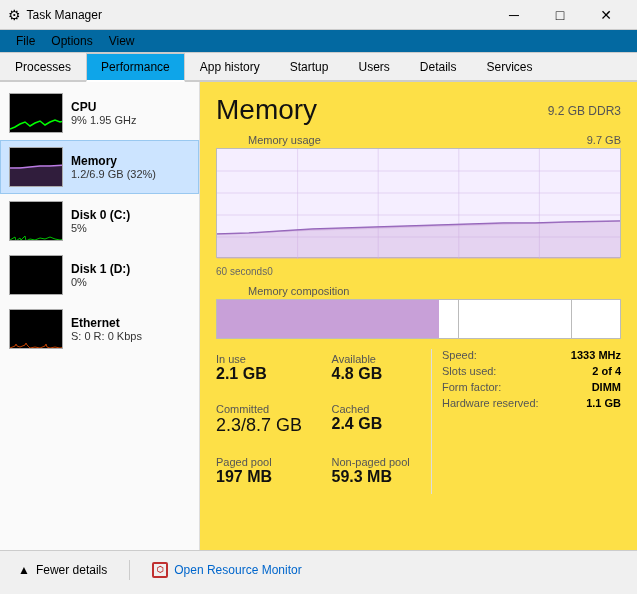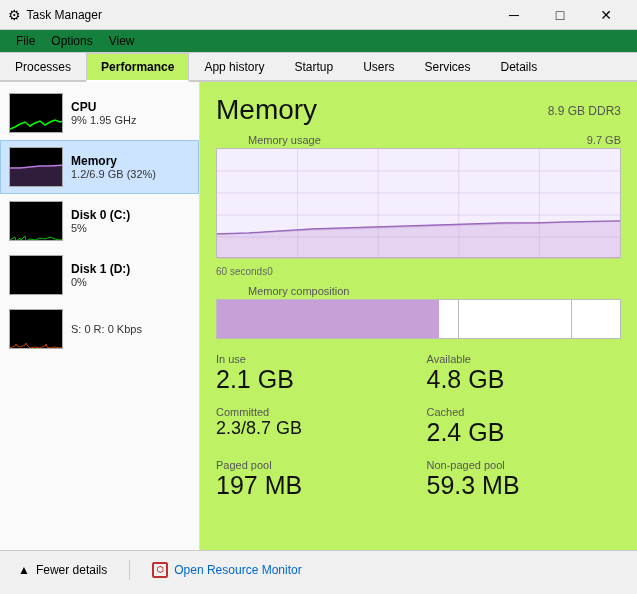--- a/index.html
+++ b/index.html
@@ -19,21 +19,21 @@
     .titlebar-btn {
       width: 46px; height: 30px;
       border: none; background: transparent;
       cursor: pointer; font-size: 14px;
       display: flex; align-items: center; justify-content: center;
     }
     
     
     .menubar {
       display: flex;
-      background: #15803d;
+      background: #0369a1;
       padding: 2px 8px;
       border-bottom: 1px solid #ccc;
     }
     .menubar-item {
       padding: 2px 8px;
       cursor: pointer;
       font-size: 12px;
     }
     
     
@@ -45,31 +45,31 @@
     }
     .tab {
       padding: 6px 14px;
       cursor: pointer;
       font-size: 12px;
       border: 1px solid transparent;
       margin-bottom: -2px;
       white-space: nowrap;
     }
     .tab.active {
-      background: #bef264;
+      background: #0ea5e9;
       border: 1px solid #ccc;
       border-bottom: 2px solid white;
-      font-weight: bold;
+      font-weight: normal;
     }
     
     
     .main {
       display: flex;
       height: calc(594px - 30px - 24px - 34px - 38px);
-      background: #bef264;
+      background: #fde047;
     }
     
     
     .sidebar {
       width: 200px;
       min-width: 200px;
       background: #fafafa;
       border-right: 1px solid #ddd;
       overflow-y: auto;
       padding-top: 4px;
@@ -138,21 +138,21 @@
       height: 40px;
       margin-bottom: 10px;
       overflow: hidden;
     }
     .comp-in-use { background: #c8a0d8; width: 55%; }
     .comp-modified { background: white; width: 5%; border-right: 1px solid #bbb; }
     .comp-standby { background: white; width: 28%; border-right: 1px solid #bbb; }
     .comp-free { background: white; width: 12%; }
     .stat-block { padding: 4px 0 8px 0; }
     .stat-label { font-size: 11px; color: #555; }
-    .stat-value { font-size: 25px; font-weight: 400; color: #111; }
+    .stat-value { font-size: 16px; font-weight: 700; color: #111; }
     .stat-value-sm { font-size: 18px; font-weight: 300; }
     
     .right-stats { padding-left: 10px; border-left: 1px solid #ddd; }
     .right-stat-row { display: flex; justify-content: space-between; margin-bottom: 4px; font-size: 11px; }
     .right-stat-key { color: #555; }
     .right-stat-val { font-weight: 600; margin-left: 12px; }
     
     
     .bottombar {
       height: 38px;
@@ -194,22 +194,22 @@
   <span class="menubar-item">Options</span>
   <span class="menubar-item">View</span>
 </div>
 
 <div class="tabbar">
   <div class="tab">Processes</div>
   <div class="tab active">Performance</div>
   <div class="tab">App history</div>
   <div class="tab">Startup</div>
   <div class="tab">Users</div>
+  <div class="tab">Details</div>
   <div class="tab">Services</div>
-  <div class="tab">Details</div>
 </div>
 
 <div class="main">
 
   <div class="sidebar">
 
     <div class="sidebar-item">
       <div class="sidebar-graph">
         <svg viewBox="0 0 54 40" xmlns="http://www.w3.org/2000/svg" width="54" height="40">
           <rect width="54" height="40" fill="black"></rect>
@@ -263,31 +263,32 @@
     </div>
 
     <div class="sidebar-item">
       <div class="sidebar-graph">
         <svg viewBox="0 0 54 40" xmlns="http://www.w3.org/2000/svg" width="54" height="40">
           <rect width="54" height="40" fill="black"></rect>
           <polyline points="0,38 5,36 6,34 7,36 10,37 15,35 16,33 17,35 20,38 25,37 30,38 35,36 36,34 37,37 40,38 45,37 50,38 54,37" fill="none" stroke="#c04000" stroke-width="1"></polyline>
         </svg>
       </div>
       <div class="sidebar-info">
+        <div class="sidebar-name">Ethernet</div>
         <div class="sidebar-value">S: 0 R: 0 Kbps</div>
       </div>
     </div>
 
   </div>
 
   <div class="content">
 
     <div class="content-header">
       <span class="content-title">Memory</span>
-      <span class="content-spec">8.9 GB DDR3</span>
+      <span class="content-spec">9.2 GB DDR3</span>
     </div>
 
     <div class="chart-label">
       <span>Memory usage</span>
       <span>9.7 GB</span>
     </div>
     <div class="chart-container" style="height: 110px;">
       <svg width="100%" height="110" viewBox="0 0 380 110" preserveAspectRatio="none" xmlns="http://www.w3.org/2000/svg">
 
         <line x1="0" y1="22" x2="380" y2="22" stroke="#d4b8e8" stroke-width="0.5"></line>
@@ -313,21 +314,21 @@
     </div>
     <div class="composition-chart">
       <div class="comp-in-use"></div>
       <div class="comp-modified"></div>
       <div class="comp-standby"></div>
       <div class="comp-free"></div>
     </div>
 
     <div style="display: flex; gap: 0;">
       <div style="flex: 1;">
-        <div style="display: grid; grid-template-columns: 1fr 1fr; gap: 0 16px;">
+        <div style="display: grid; grid-template-columns: 1fr 1fr; gap: 8px 16px;">
           <div class="stat-block">
             <div class="stat-label">In use</div>
             <div class="stat-value">2.1 GB</div>
           </div>
           <div class="stat-block">
             <div class="stat-label">Available</div>
             <div class="stat-value">4.8 GB</div>
           </div>
           <div class="stat-block">
             <div class="stat-label">Committed</div>
@@ -338,20 +339,38 @@
             <div class="stat-value">2.4 GB</div>
           </div>
           <div class="stat-block">
             <div class="stat-label">Paged pool</div>
             <div class="stat-value">197 MB</div>
           </div>
           <div class="stat-block">
             <div class="stat-label">Non-paged pool</div>
             <div class="stat-value">59.3 MB</div>
           </div>
+        </div>
+      </div>
+      <div class="right-stats" style="min-width: 190px;">
+        <div class="right-stat-row">
+          <span class="right-stat-key">Speed:</span>
+          <span class="right-stat-val">1333 MHz</span>
+        </div>
+        <div class="right-stat-row">
+          <span class="right-stat-key">Slots used:</span>
+          <span class="right-stat-val">2 of 4</span>
+        </div>
+        <div class="right-stat-row">
+          <span class="right-stat-key">Form factor:</span>
+          <span class="right-stat-val">DIMM</span>
+        </div>
+        <div class="right-stat-row">
+          <span class="right-stat-key">Hardware reserved:</span>
+          <span class="right-stat-val">1.1 GB</span>
         </div>
       </div>
     </div>
 
   </div>
 </div>
 
 <div class="bottombar">
   <button class="bottom-btn">
     <span style="font-size:12px;">▲</span>

